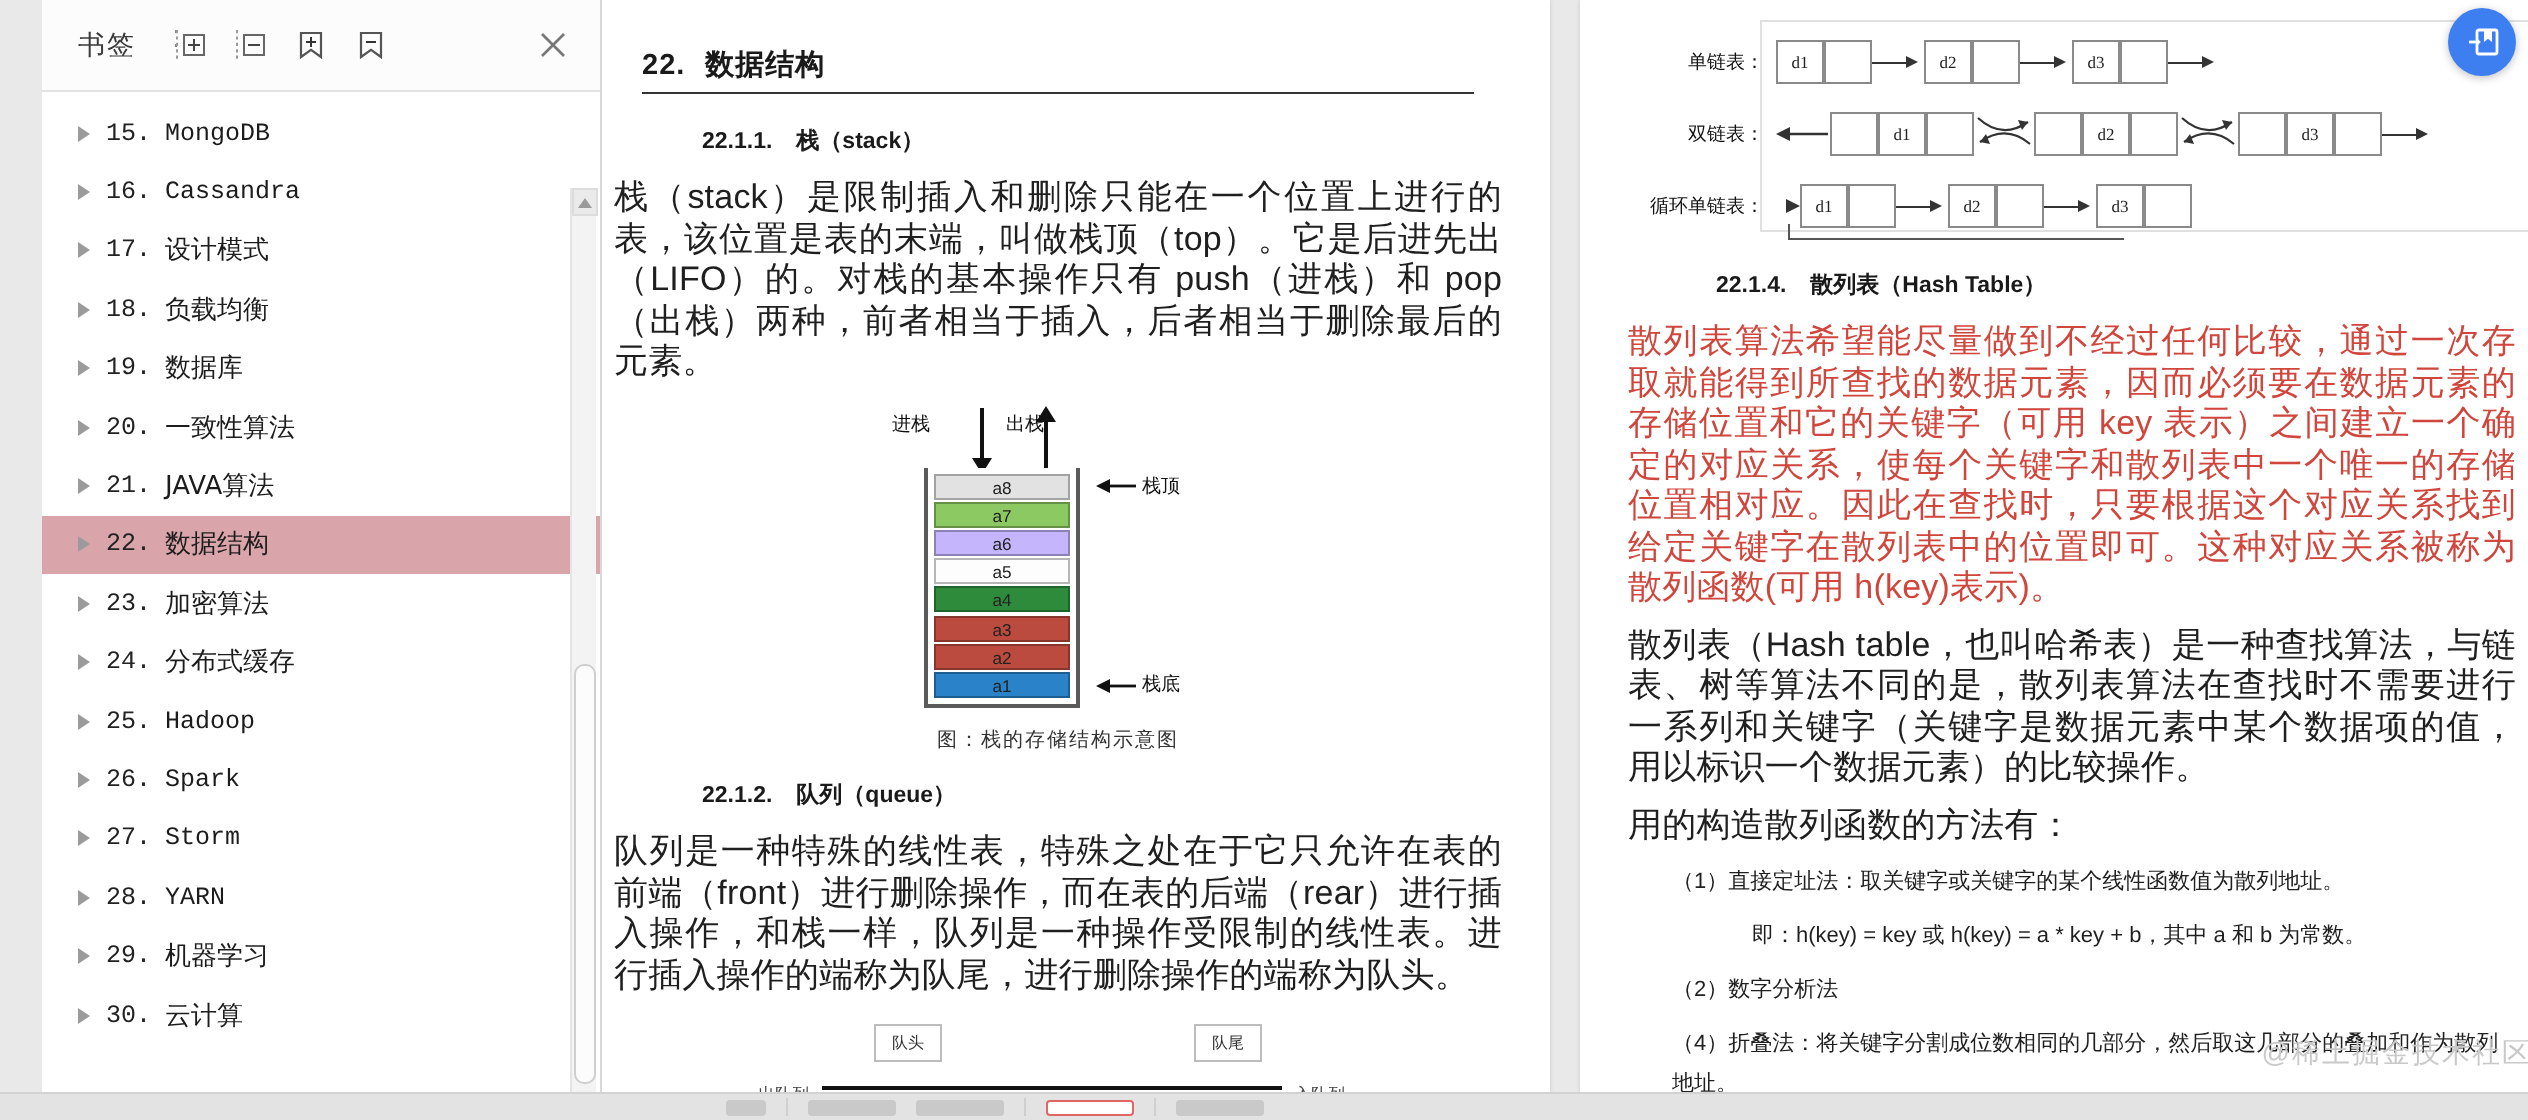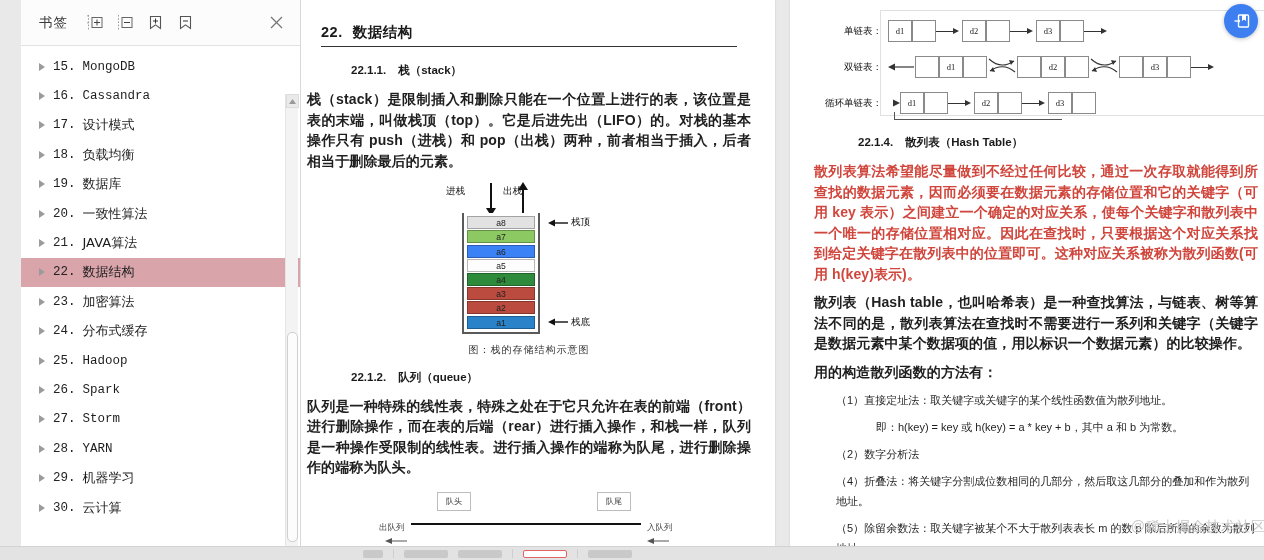--- a/index.html
+++ b/index.html
@@ -115,24 +115,23 @@
     padding: 0 0 4px 0; margin: 23px 14px 16px 14px;
     letter-spacing: 0.5px;
   }
   .doc-h1 .num { margin-right: 10px; }
   .doc-h2 {
     font-size: 11.5px; font-weight: bold; color: #1a1a1a;
     margin: 13px 0 11px 44px;
   }
   .doc-h2 .num { margin-right: 12px; }
   .doc-p {
-    font-size: 14px; color: #1f1f1f; line-height: 20.5px;
+    font-size: 17px; color: #1f1f1f; line-height: 20.5px;
     text-align: justify; margin: 0 0 8px 0;
     letter-spacing: 0.1px;
-    font-weight: bold;
   }
   .doc-p.red { color: #d0463c; }
   .doc-list-item {
     font-size: 11px; color: #1f1f1f; line-height: 20px;
     margin: 0 0 7px 22px;
   }
   .doc-list-sub {
     font-size: 11px; color: #1f1f1f; line-height: 20px;
     margin: 0 0 7px 62px;
   }
@@ -477,21 +476,21 @@
               <span class="arr-line" style="left:76px; top:4px; height:26px;"></span>
               <svg style="position:absolute; left:72px; top:-1px;" width="10" height="8" viewBox="0 0 10 8">
                   <path d="M5 0 L0 8 H10 z" fill="#111"></path>
                 </svg>
             </div>
 
             <div class="stack-body">
 
               <div class="cell" style="background: rgb(226, 226, 226);">a8</div>
                 <div class="cell" style="background: rgb(141, 201, 99);">a7</div>
-                <div class="cell" style="background: #3b82f6;">a6</div>
+                <div class="cell" style="background: #c4b5fd;">a6</div>
                 <div class="cell" style="background: rgb(253, 253, 253);">a5</div>
                 <div class="cell" style="background: rgb(47, 139, 60);">a4</div>
                 <div class="cell" style="background: rgb(187, 75, 63);">a3</div>
                 <div class="cell" style="background: rgb(187, 75, 63);">a2</div>
                 <div class="cell" style="background: rgb(42, 130, 200);">a1</div>
                 <div class="side-mark" id="mark-top" style="top:3px;">
                 <svg width="20" height="8" viewBox="0 0 20 8">
                   <line x1="20" y1="4" x2="6" y2="4" stroke="#111" stroke-width="1.4"></line>
                   <path d="M0 4 L7 0.5 V7.5 z" fill="#111"></path>
                 </svg>

